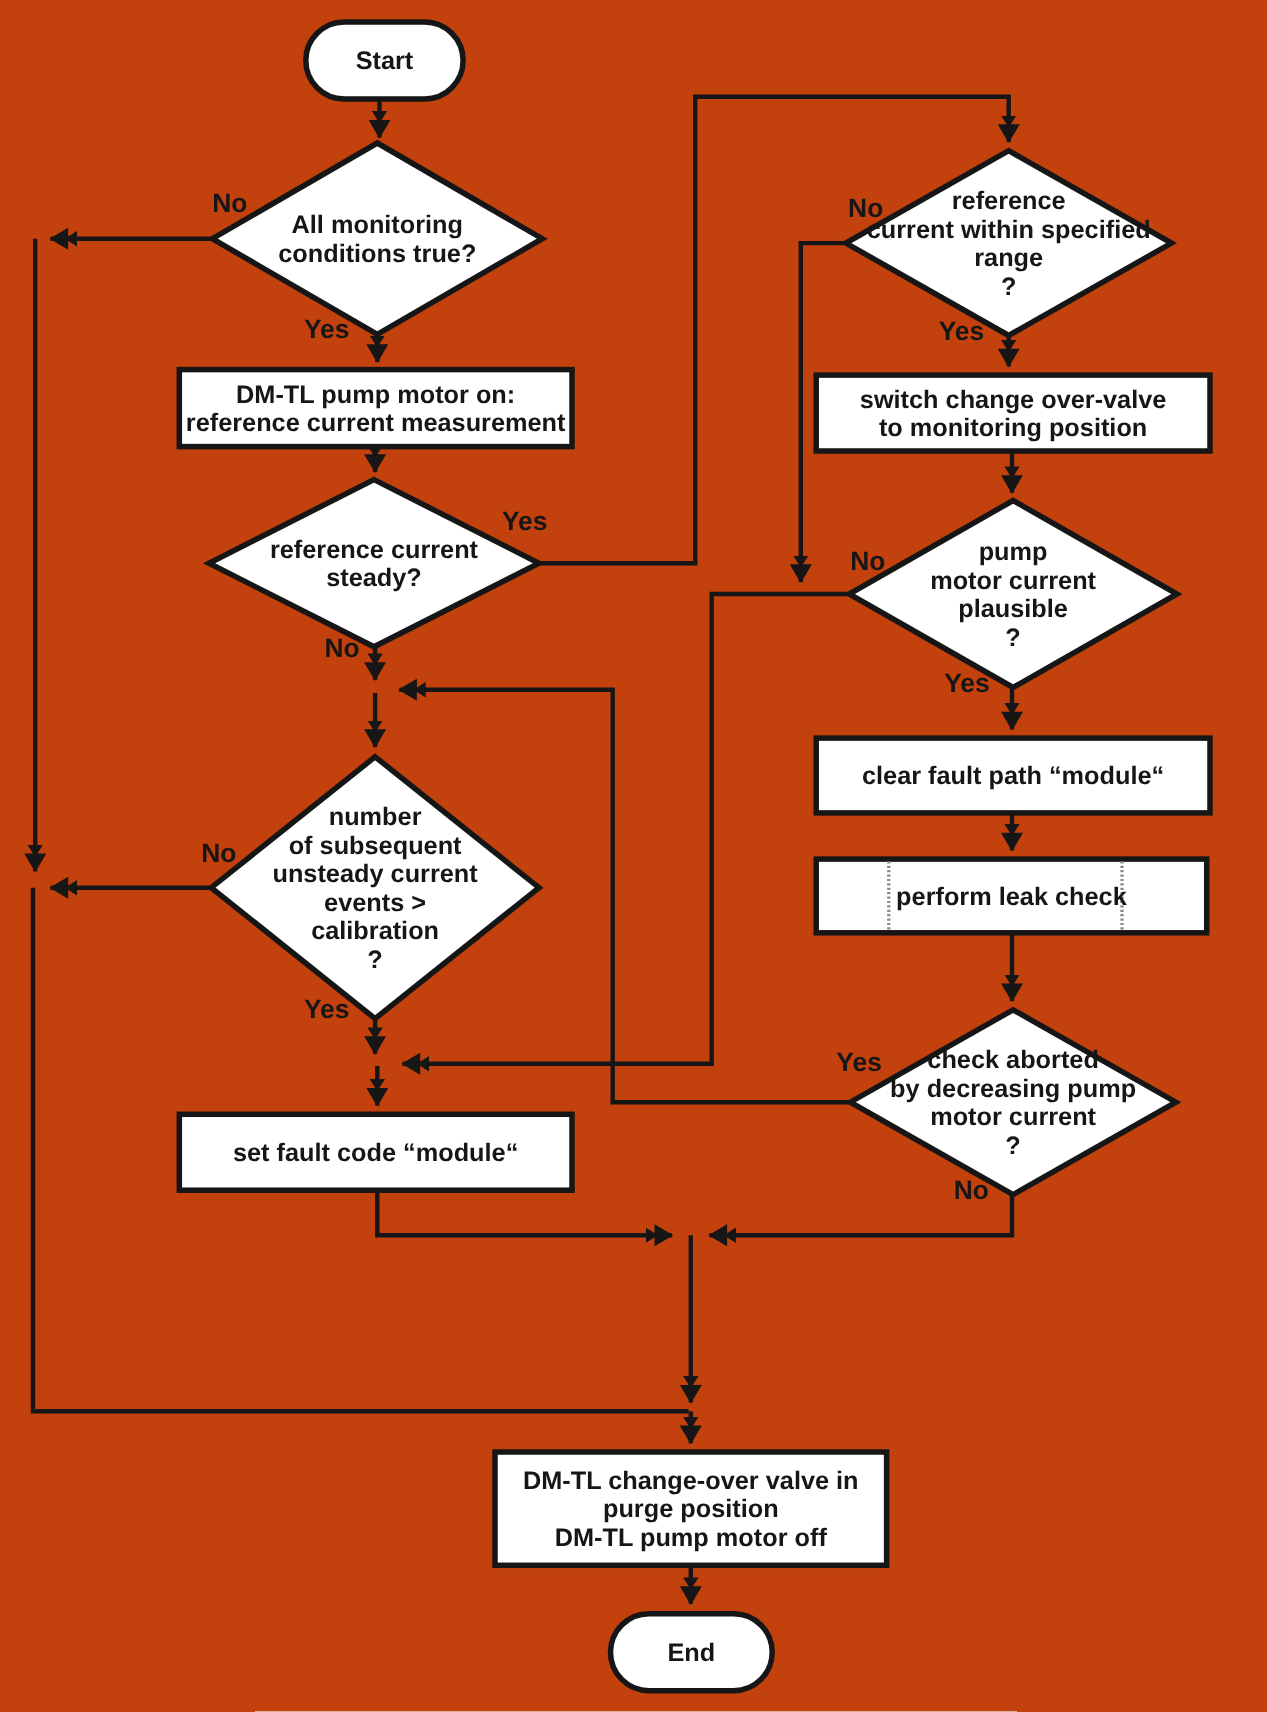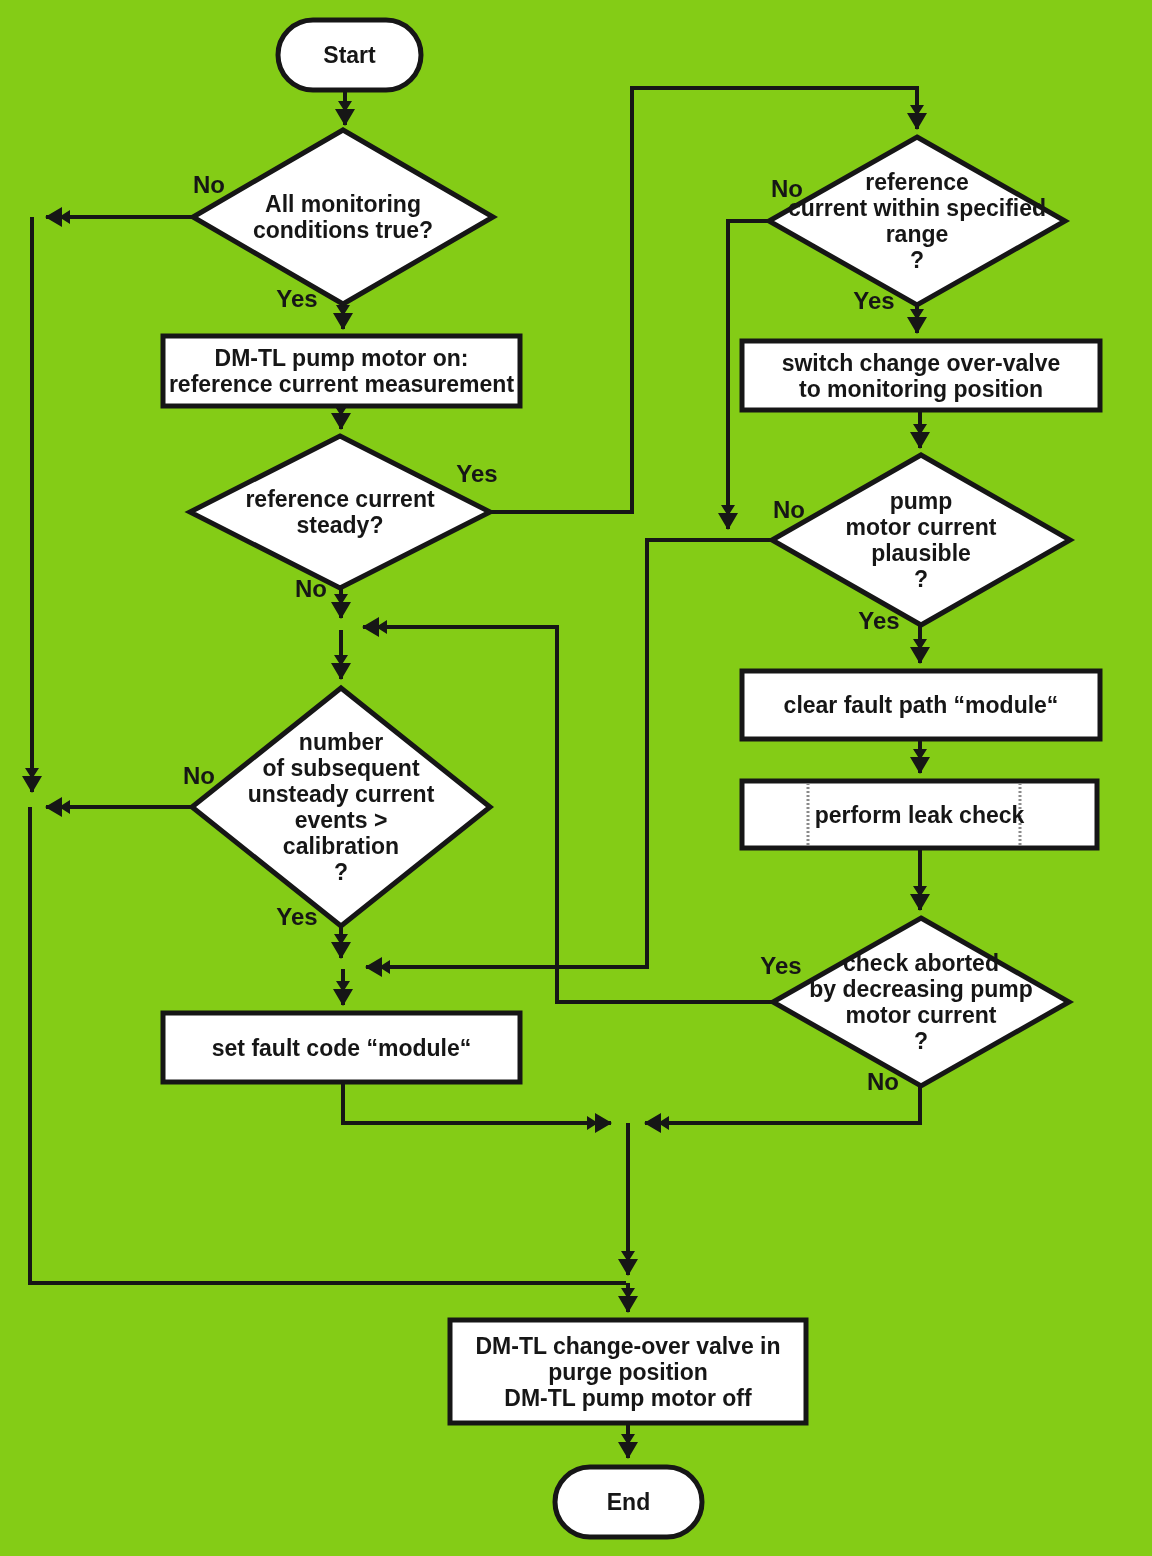--- a/index.html
+++ b/index.html
@@ -4,21 +4,21 @@
 <style>
   html, body {
     margin: 0;
     padding: 0;
     background: #ffffff;
   }
   .stage {
     position: relative;
     width: 1152px;
     height: 1556px;
-    background: #84cc16;
+    background: #c2410c;
     font-family: "Liberation Sans", sans-serif;
   }
   svg {
     display: block;
     width: 1152px;
     height: 1556px;
   }
   .edge {
     fill: none;
     stroke: #161616;

